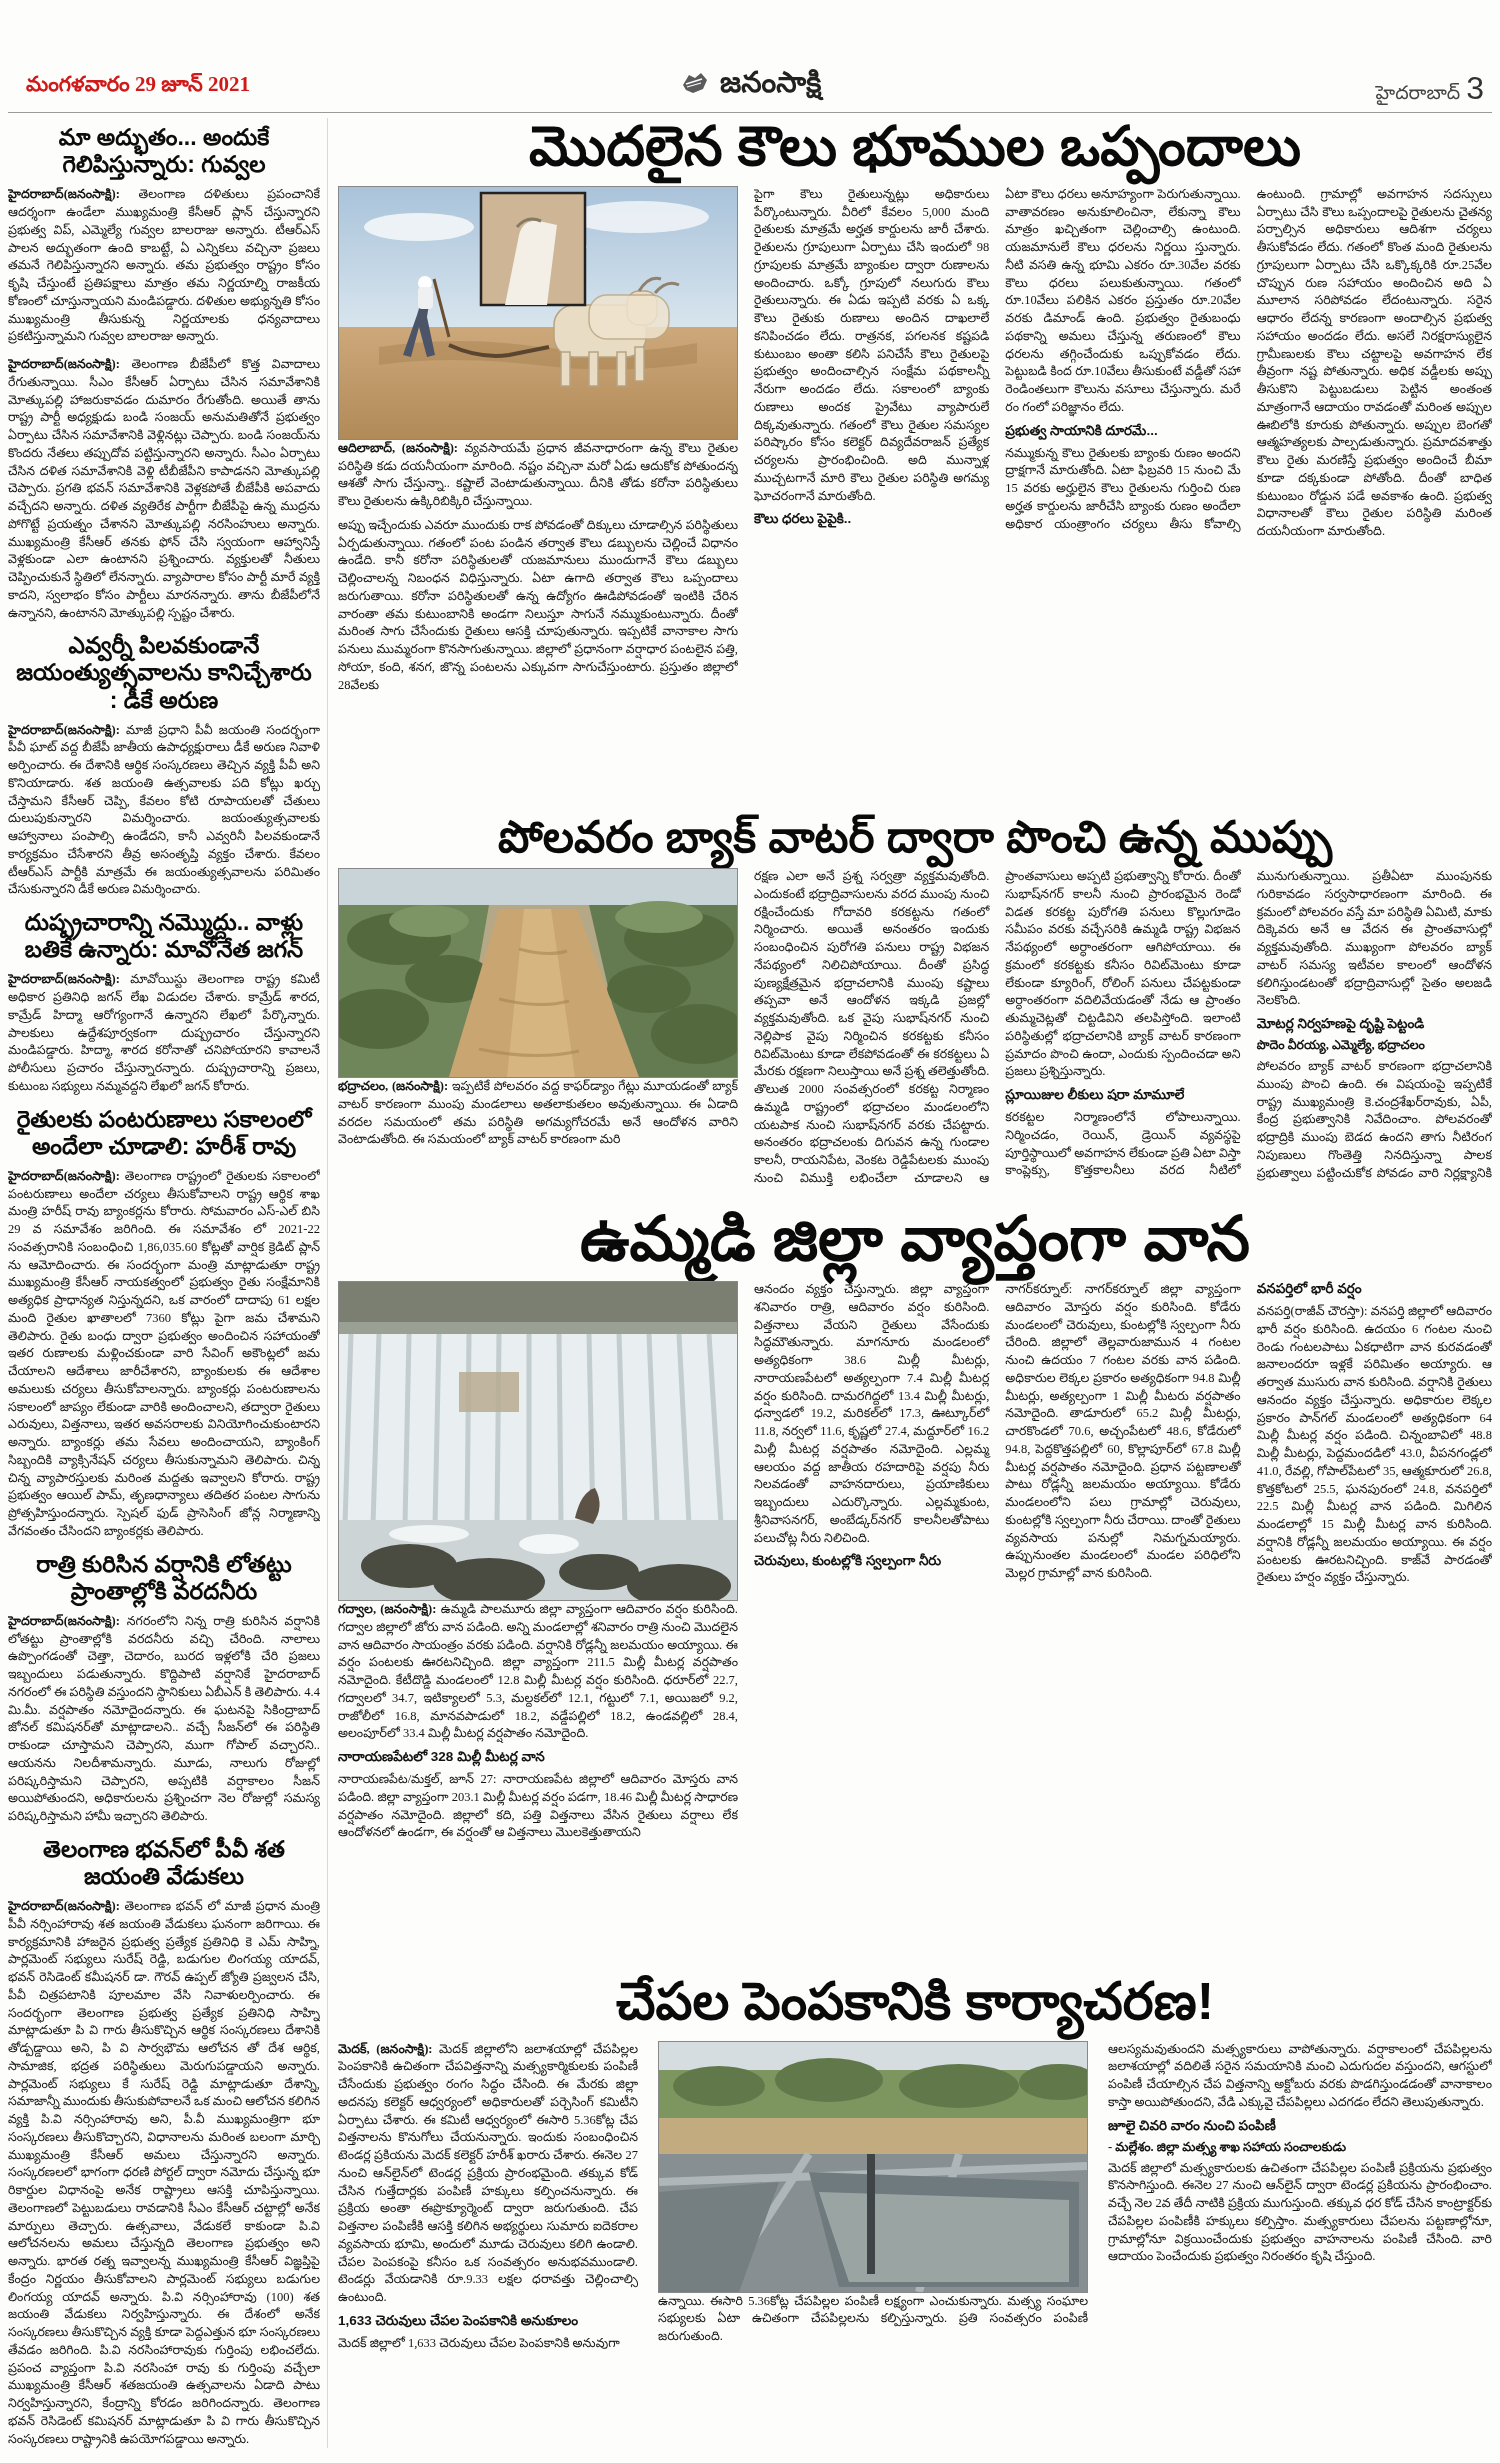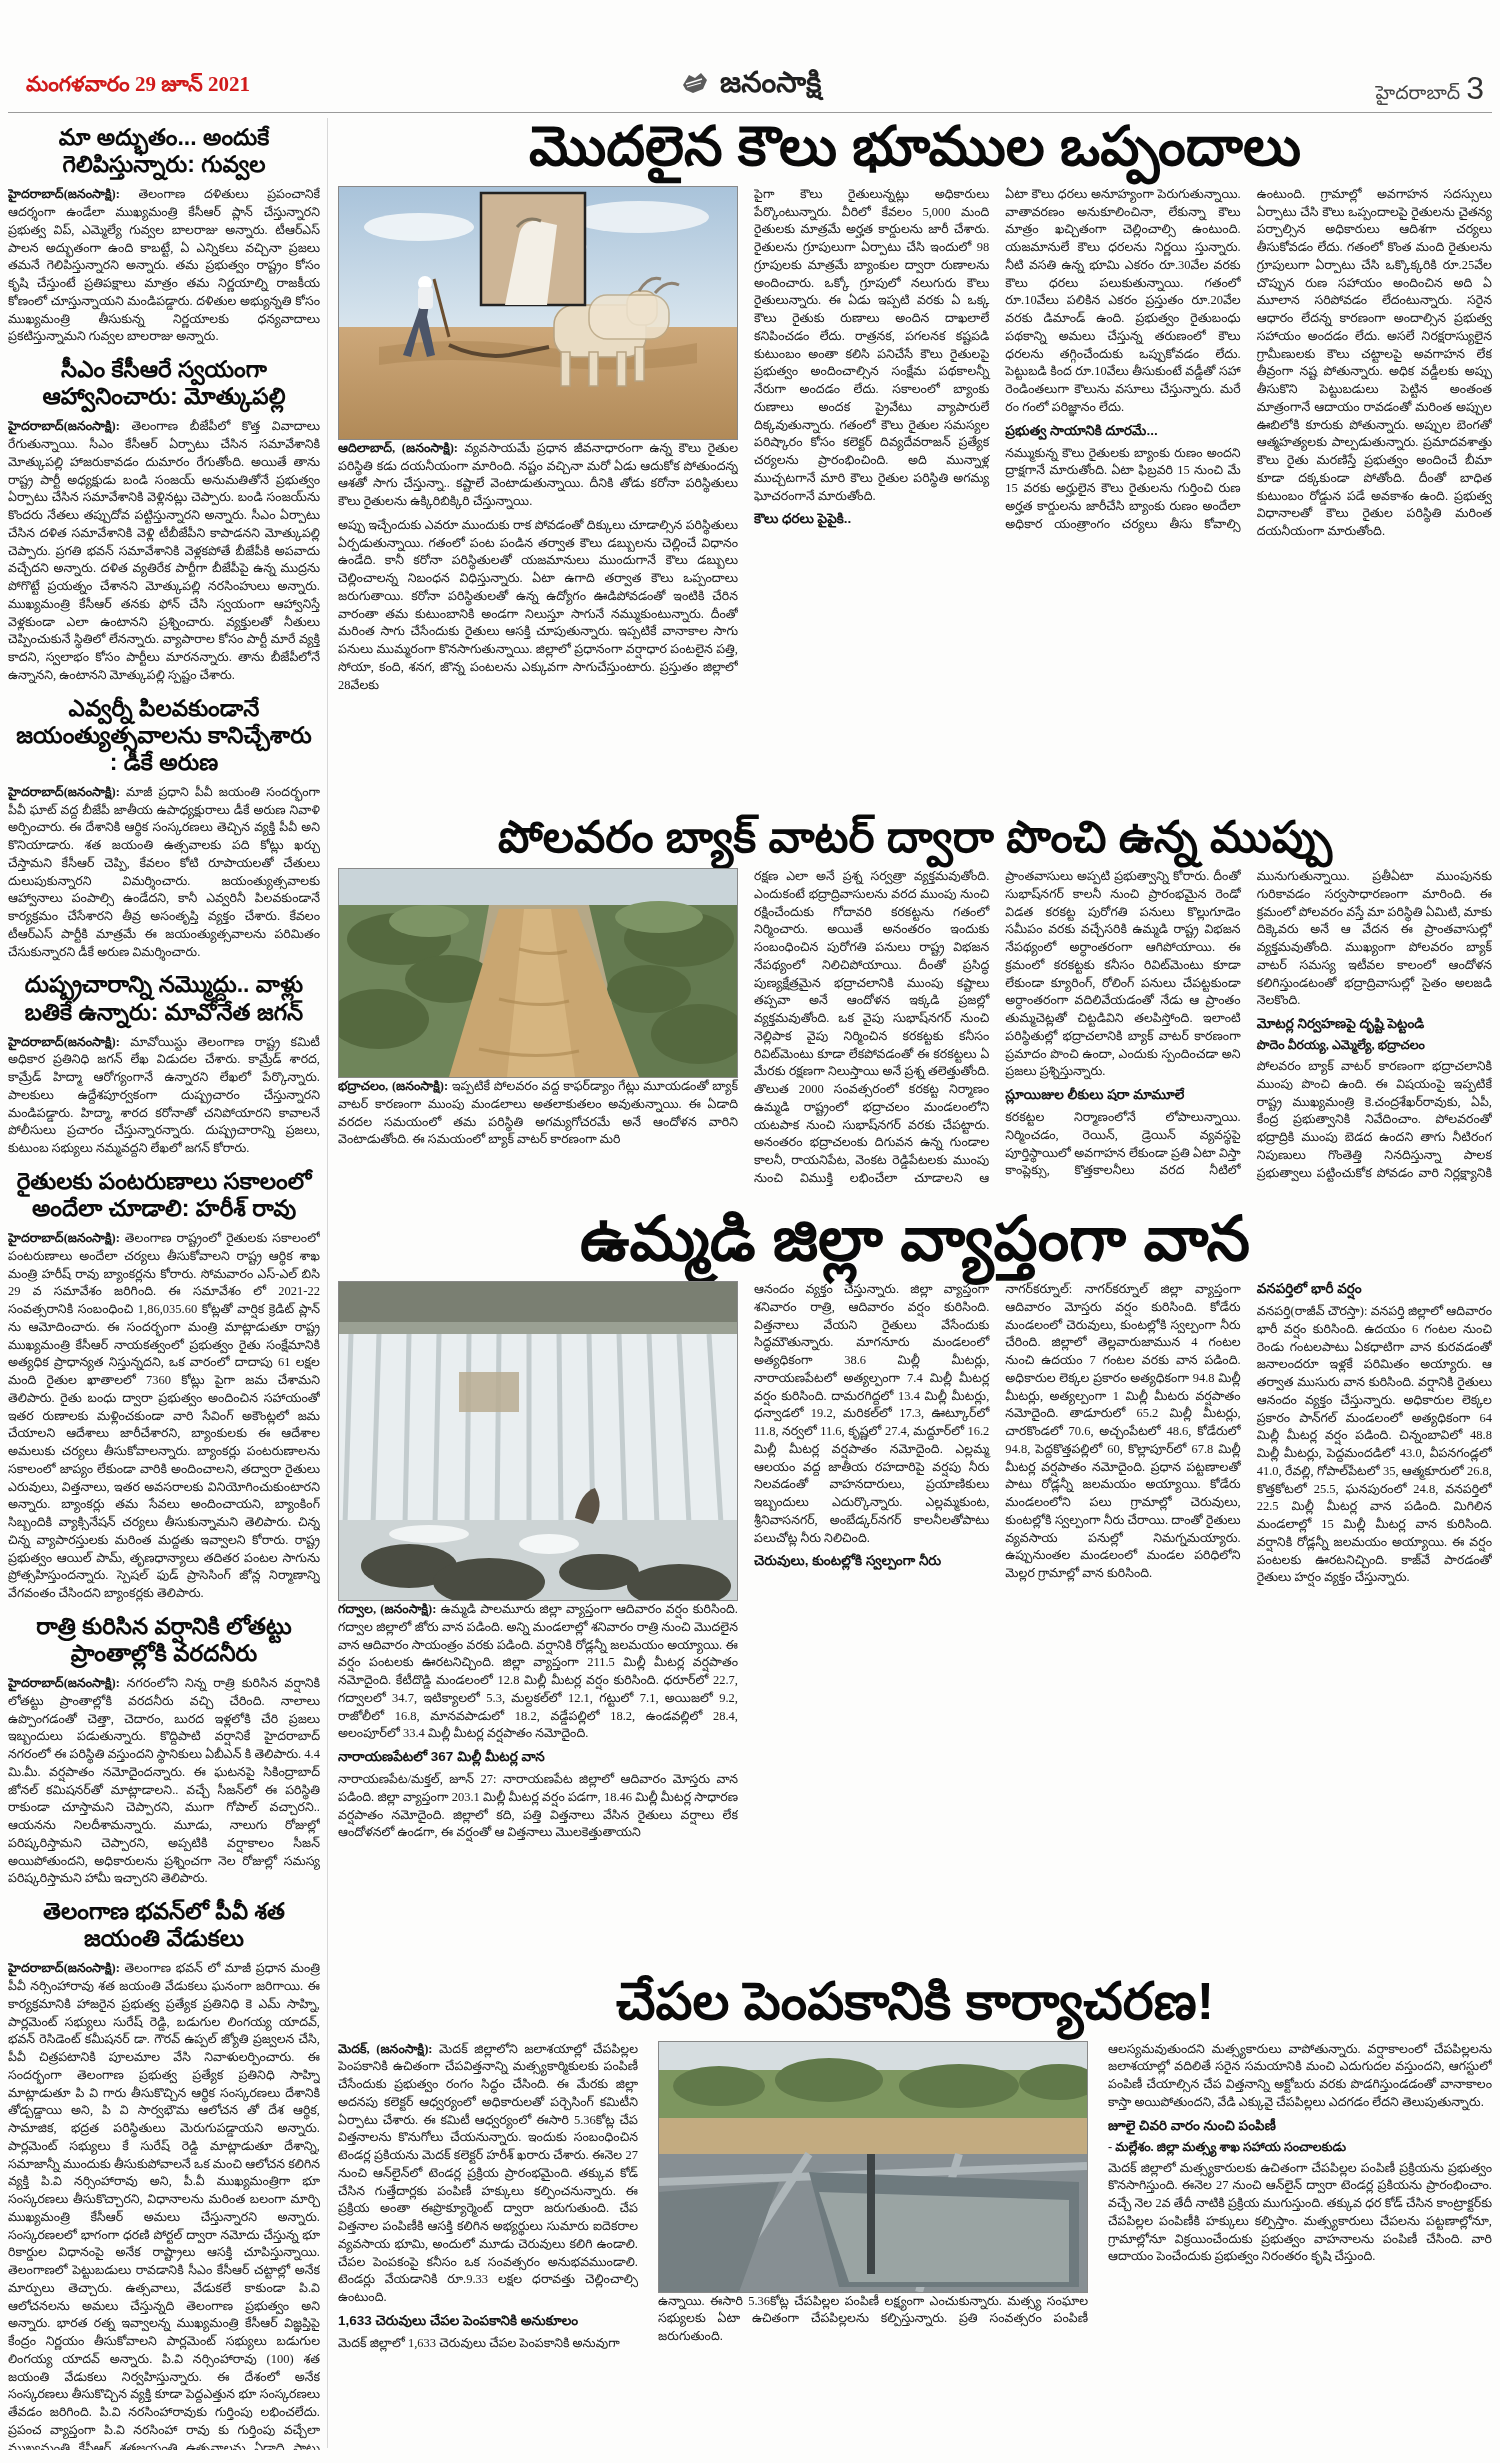--- a/index.html
+++ b/index.html
@@ -72,21 +72,20 @@
   </div>
   <div class="hdr-rule"></div>
   <div class="vdiv"></div>
 
   <aside class="leftcol">
     <article class="sidearticle">
       <h3>మా అద్భుతం... అందుకే గెలిపిస్తున్నారు: గువ్వల</h3>
       <p class="body"><strong>హైదరాబాద్(జనంసాక్షి):</strong> <span>తెలంగాణ దళితులు ప్రపంచానికే ఆదర్శంగా ఉండేలా ముఖ్యమంత్రి కేసీఆర్ ప్లాన్ చేస్తున్నారని ప్రభుత్వ విప్, ఎమ్మెల్యే గువ్వల బాలరాజు అన్నారు. టీఆర్ఎస్ పాలన అద్భుతంగా ఉంది కాబట్టే, ఏ ఎన్నికలు వచ్చినా ప్రజలు తమనే గెలిపిస్తున్నారని అన్నారు. తమ ప్రభుత్వం రాష్ట్రం కోసం కృషి చేస్తుంటే ప్రతిపక్షాలు మాత్రం తమ నిర్ణయాల్ని రాజకీయ కోణంలో చూస్తున్నాయని మండిపడ్డారు. దళితుల అభ్యున్నతి కోసం ముఖ్యమంత్రి తీసుకున్న నిర్ణయాలకు ధన్యవాదాలు ప్రకటిస్తున్నామని గువ్వల బాలరాజు అన్నారు.</span></p>
     </article>
     <article class="sidearticle">
-      <h3>సీఎం కేసీఆరే స్వయంగా ఆహ్వానించారు: మోత్కుపల్లి</h3>
       <p class="body"><strong>హైదరాబాద్(జనంసాక్షి):</strong> <span>తెలంగాణ బీజేపీలో కొత్త వివాదాలు రేగుతున్నాయి. సీఎం కేసీఆర్ ఏర్పాటు చేసిన సమావేశానికి మోత్కుపల్లి హాజరుకావడం దుమారం రేగుతోంది. అయితే తాను రాష్ట్ర పార్టీ అధ్యక్షుడు బండి సంజయ్ అనుమతితోనే ప్రభుత్వం ఏర్పాటు చేసిన సమావేశానికి వెళ్లినట్లు చెప్పారు. బండి సంజయ్‌ను కొందరు నేతలు తప్పుదోవ పట్టిస్తున్నారని అన్నారు. సీఎం ఏర్పాటు చేసిన దళిత సమావేశానికి వెళ్లి టీబీజేపీని కాపాడనని మోత్కుపల్లి చెప్పారు. ప్రగతి భవన్ సమావేశానికి వెళ్లకపోతే బీజేపీకి అపవాదు వచ్చేదని అన్నారు. దళిత వ్యతిరేక పార్టీగా బీజేపీపై ఉన్న ముద్రను పోగొట్టే ప్రయత్నం చేశానని మోత్కుపల్లి నరసింహులు అన్నారు. ముఖ్యమంత్రి కేసీఆర్ తనకు ఫోన్ చేసి స్వయంగా ఆహ్వానిస్తే వెళ్లకుండా ఎలా ఉంటానని ప్రశ్నించారు. వ్యక్తులతో నీతులు చెప్పించుకునే స్థితిలో లేనన్నారు. వ్యాపారాల కోసం పార్టీ మారే వ్యక్తి కాదని, స్వలాభం కోసం పార్టీలు మారనన్నారు. తాను బీజేపీలోనే ఉన్నానని, ఉంటానని మోత్కుపల్లి స్పష్టం చేశారు.</span></p>
     </article>
     <article class="sidearticle">
       <h3>ఎవ్వర్నీ పిలవకుండానే జయంత్యుత్సవాలను కానిచ్చేశారు : డీకే అరుణ</h3>
       <p class="body"><strong>హైదరాబాద్(జనంసాక్షి):</strong> <span>మాజీ ప్రధాని పీవీ జయంతి సందర్భంగా పీవీ ఘాట్ వద్ద బీజేపీ జాతీయ ఉపాధ్యక్షురాలు డీకే అరుణ నివాళి అర్పించారు. ఈ దేశానికి ఆర్థిక సంస్కరణలు తెచ్చిన వ్యక్తి పీవీ అని కొనియాడారు. శత జయంతి ఉత్సవాలకు పది కోట్లు ఖర్చు చేస్తామని కేసీఆర్ చెప్పి, కేవలం కోటి రూపాయలతో చేతులు దులుపుకున్నారని విమర్శించారు. జయంత్యుత్సవాలకు ఆహ్వానాలు పంపాల్సి ఉండేదని, కానీ ఎవ్వరినీ పిలవకుండానే కార్యక్రమం చేసేశారని తీవ్ర అసంతృప్తి వ్యక్తం చేశారు. కేవలం టీఆర్ఎస్ పార్టీకి మాత్రమే ఈ జయంత్యుత్సవాలను పరిమితం చేసుకున్నారని డీకే అరుణ విమర్శించారు.</span></p>
     </article>
     <article class="sidearticle">
       <h3>దుష్ప్రచారాన్ని నమ్మొద్దు.. వాళ్లు బతికే ఉన్నారు: మావోనేత జగన్</h3>
       <p class="body"><strong>హైదరాబాద్(జనంసాక్షి):</strong> <span>మావోయిస్టు తెలంగాణ రాష్ట్ర కమిటీ అధికార ప్రతినిధి జగన్ లేఖ విడుదల చేశారు. కామ్రేడ్ శారద, కామ్రేడ్ హిద్మా ఆరోగ్యంగానే ఉన్నారని లేఖలో పేర్కొన్నారు. పాలకులు ఉద్దేశపూర్వకంగా దుష్ప్రచారం చేస్తున్నారని మండిపడ్డారు. హిద్మా, శారద కరోనాతో చనిపోయారని కావాలనే పోలీసులు ప్రచారం చేస్తున్నారన్నారు. దుష్ప్రచారాన్ని ప్రజలు, కుటుంబ సభ్యులు నమ్మవద్దని లేఖలో జగన్ కోరారు.</span></p>
     </article>
@@ -241,21 +240,21 @@
                 <ellipse cx="150" cy="300" rx="56" ry="24"></ellipse>
               <ellipse cx="260" cy="290" rx="40" ry="18"></ellipse>
                 <ellipse cx="340" cy="304" rx="52" ry="22"></ellipse>
             </g>
             <ellipse cx="210" cy="262" rx="30" ry="10" fill="#f4f7f7"></ellipse>
             <ellipse cx="90" cy="252" rx="40" ry="9" fill="#f1f4f4"></ellipse>
             <path d="M236 236 q6 -26 20 -30 q10 18 -2 36 Z" fill="#5c5346"></path>
           </svg>
         </div>
         <p class="body caption"><strong>గద్వాల, (జనంసాక్షి):</strong> <span>ఉమ్మడి పాలమూరు జిల్లా వ్యాప్తంగా ఆదివారం వర్షం కురిసింది. గద్వాల జిల్లాలో జోరు వాన పడింది. అన్ని మండలాల్లో శనివారం రాత్రి నుంచి మొదలైన వాన ఆదివారం సాయంత్రం వరకు పడింది. వర్షానికి రోడ్లన్నీ జలమయం అయ్యాయి. ఈ వర్షం పంటలకు ఊరటనిచ్చింది. జిల్లా వ్యాప్తంగా 211.5 మిల్లీ మీటర్ల వర్షపాతం నమోదైంది. కేటీదొడ్డి మండలంలో 12.8 మిల్లీ మీటర్ల వర్షం కురిసింది. ధరూర్‌లో 22.7, గద్వాలలో 34.7, ఇటిక్యాలలో 5.3, మల్దకల్‌లో 12.1, గట్టులో 7.1, అయిజలో 9.2, రాజోలీలో 16.8, మానవపాడులో 18.2, వడ్డేపల్లిలో 18.2, ఉండవల్లిలో 28.4, అలంపూర్‌లో 33.4 మిల్లీ మీటర్ల వర్షపాతం నమోదైంది.</span></p>
-        <h4 class="sub">నారాయణపేటలో 367 మిల్లీ మీటర్ల వాన</h4>
+        <h4 class="sub">నారాయణపేటలో 328 మిల్లీ మీటర్ల వాన</h4>
         <p class="body">నారాయణపేట/మక్తల్, జూన్ 27: నారాయణపేట జిల్లాలో ఆదివారం మోస్తరు వాన పడింది. జిల్లా వ్యాప్తంగా 203.1 మిల్లీ మీటర్ల వర్షం పడగా, 18.46 మిల్లీ మీటర్ల సాధారణ వర్షపాతం నమోదైంది. జిల్లాలో కది, పత్తి విత్తనాలు వేసిన రైతులు వర్షాలు లేక ఆందోళనలో ఉండగా, ఈ వర్షంతో ఆ విత్తనాలు మొలకెత్తుతాయని</p>
       </div>
       <div class="textcols-3">
         <p class="body">ఆనందం వ్యక్తం చేస్తున్నారు. జిల్లా వ్యాప్తంగా శనివారం రాత్రి, ఆదివారం వర్షం కురిసింది. విత్తనాలు వేయని రైతులు వేసేందుకు సిద్ధమౌతున్నారు. మాగనూరు మండలంలో అత్యధికంగా 38.6 మిల్లీ మీటర్లు, నారాయణపేటలో అత్యల్పంగా 7.4 మిల్లీ మీటర్ల వర్షం కురిసింది. దామరగిద్దలో 13.4 మిల్లీ మీటర్లు, ధన్వాడలో 19.2, మరికల్‌లో 17.3, ఊట్కూర్‌లో 11.8, నర్వలో 11.6, కృష్ణలో 27.4, మద్దూర్‌లో 16.2 మిల్లీ మీటర్ల వర్షపాతం నమోదైంది. ఎల్లమ్మ ఆలయం వద్ద జాతీయ రహదారిపై వర్షపు నీరు నిలవడంతో వాహనదారులు, ప్రయాణికులు ఇబ్బందులు ఎదుర్కొన్నారు. ఎల్లమ్మకుంట, శ్రీనివాసనగర్, అంబేడ్కర్‌నగర్ కాలనీలతోపాటు పలుచోట్ల నీరు నిలిచింది.</p>
         <h4 class="sub">చెరువులు, కుంటల్లోకి స్వల్పంగా నీరు</h4>
         <p class="body">నాగర్‌కర్నూల్: నాగర్‌కర్నూల్ జిల్లా వ్యాప్తంగా ఆదివారం మోస్తరు వర్షం కురిసింది. కోడేరు మండలంలో చెరువులు, కుంటల్లోకి స్వల్పంగా నీరు చేరింది. జిల్లాలో తెల్లవారుజామున 4 గంటల నుంచి ఉదయం 7 గంటల వరకు వాన పడింది. అధికారుల లెక్కల ప్రకారం అత్యధికంగా 94.8 మిల్లీ మీటర్లు, అత్యల్పంగా 1 మిల్లీ మీటరు వర్షపాతం నమోదైంది. తాడూరులో 65.2 మిల్లీ మీటర్లు, చారకొండలో 70.6, అచ్చంపేటలో 48.6, కోడేరులో 94.8, పెద్దకొత్తపల్లిలో 60, కొల్లాపూర్‌లో 67.8 మిల్లీ మీటర్ల వర్షపాతం నమోదైంది. ప్రధాన పట్టణాలతో పాటు రోడ్లన్నీ జలమయం అయ్యాయి. కోడేరు మండలంలోని పలు గ్రామాల్లో చెరువులు, కుంటల్లోకి స్వల్పంగా నీరు చేరాయి. దాంతో రైతులు వ్యవసాయ పనుల్లో నిమగ్నమయ్యారు. ఉప్పునుంతల మండలంలో మండల పరిధిలోని మెల్లర గ్రామాల్లో వాన కురిసింది.</p>
         <h4 class="sub">వనపర్తిలో భారీ వర్షం</h4>
         <p class="body">వనపర్తి(రాజీవ్ చౌరస్తా): వనపర్తి జిల్లాలో ఆదివారం భారీ వర్షం కురిసింది. ఉదయం 6 గంటల నుంచి రెండు గంటలపాటు ఏకధాటిగా వాన కురవడంతో జనాలందరూ ఇళ్లకే పరిమితం అయ్యారు. ఆ తర్వాత ముసురు వాన కురిసింది. వర్షానికి రైతులు ఆనందం వ్యక్తం చేస్తున్నారు. అధికారుల లెక్కల ప్రకారం పాన్‌గల్ మండలంలో అత్యధికంగా 64 మిల్లీ మీటర్ల వర్షం పడింది. చిన్నంబావిలో 48.8 మిల్లీ మీటర్లు, పెద్దమందడిలో 43.0, వీపనగండ్లలో 41.0, రేవల్లి, గోపాల్‌పేటలో 35, ఆత్మకూరులో 26.8, కొత్తకోటలో 25.5, ఘనపురంలో 24.8, వనపర్తిలో 22.5 మిల్లీ మీటర్ల వాన పడింది. మిగిలిన మండలాల్లో 15 మిల్లీ మీటర్ల వాన కురిసింది. వర్షానికి రోడ్లన్నీ జలమయం అయ్యాయి. ఈ వర్షం పంటలకు ఊరటనిచ్చింది. కాజ్‌వే పారడంతో రైతులు హర్షం వ్యక్తం చేస్తున్నారు.</p>
       </div>
     </div>

